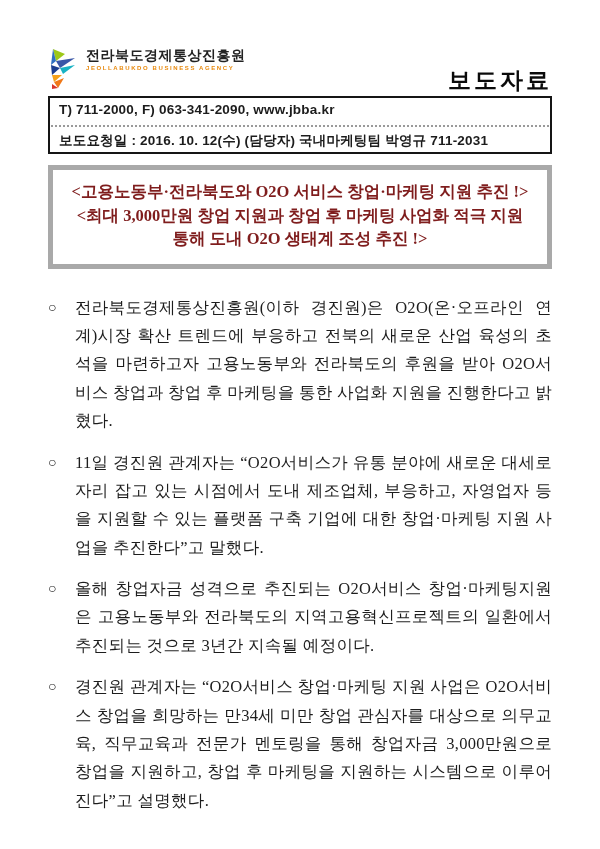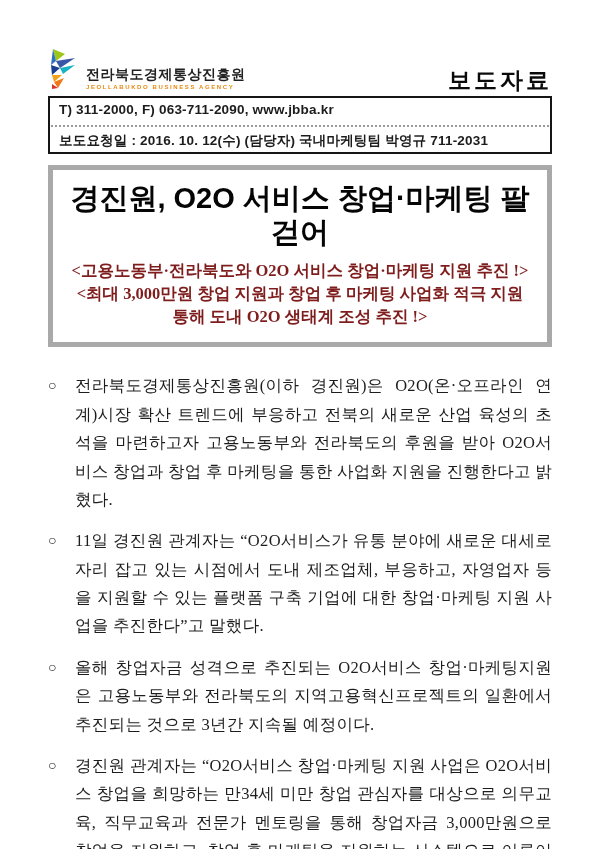--- a/index.html
+++ b/index.html
@@ -4,21 +4,21 @@
 <style>
   html,body{margin:0;padding:0;background:#e9e9e9;}
   .page{
     width:600px;height:849px;background:#ffffff;margin:0 auto;
     position:relative;box-sizing:border-box;
     font-family:"Liberation Sans",sans-serif;color:#111;
     padding:45px 48px 0 48px;overflow:hidden;
   }
   
   .masthead{display:flex;justify-content:space-between;align-items:flex-end;height:47px;}
-  .logo{display:flex;align-items:flex-end;gap:7px;margin-bottom:2px;}
+  .logo{display:flex;align-items:flex-start;gap:7px;margin-bottom:2px;}
   .logo svg{display:block;}
   .logo-text{line-height:1;}
   .logo-kr{font-size:14px;font-weight:bold;letter-spacing:0.5px;color:#222;}
   .logo-en{font-size:6px;font-weight:bold;letter-spacing:1.6px;color:#e88a0e;margin-top:3px;}
   .doc-type{font-size:23px;font-weight:900;letter-spacing:3px;color:#0a0a0a;line-height:1;}
   
   .info-box{border:2px solid #151515;margin-top:4px;font-weight:bold;font-size:13.5px;color:#1c1c1c;}
   .info-box .row{padding:3px 9px;letter-spacing:0.2px;line-height:1.35;}
   .info-box .row.first{padding-top:6px;}
   .info-box .row.second{padding-bottom:6px;}
@@ -55,27 +55,26 @@
       </span>
       <span class="logo-text">
         <div class="logo-kr">전라북도경제통상진흥원</div>
         <div class="logo-en">JEOLLABUKDO BUSINESS AGENCY</div>
       </span>
     </div>
     <div class="doc-type">보도자료</div>
   </div>
 
   <div class="info-box">
-    <div class="row second">T) 311-2000,  F) 063-711-2090, www.jbba.kr</div>
+    <div class="row second">T) 711-2000,  F) 063-341-2090, www.jbba.kr</div>
     <div class="dotted-divider"></div>
     <div class="row third">보도요청일 : 2016. 10. 12(수)   (담당자) 국내마케팅팀 박영규 711-2031</div>
   </div>
 
   <div class="headline-box">
-    <div class="headline-title">경진원, O2O 서비스 창업·마케팅 팔 걷어</div>
     <div class="headline-sub">&lt;고용노동부·전라북도와 O2O 서비스 창업·마케팅 지원 추진 !&gt;</div>
     <div class="headline-sub">&lt;최대 3,000만원 창업 지원과 창업 후 마케팅 사업화 적극 지원 통해 도내 O2O 생태계 조성 추진 !&gt;</div>
   </div>
 
   <div class="body-text">
     <div class="para">
       <span class="bullet">○</span>
       <span class="ptext">전라북도경제통상진흥원(이하 경진원)은 O2O(온·오프라인 연계)시장 확산 트렌드에 부응하고 전북의 새로운 산업 육성의 초석을 마련하고자 고용노동부와 전라북도의 후원을 받아 O2O서비스 창업과 창업 후 마케팅을 통한 사업화 지원을 진행한다고 밝혔다.</span>
     </div>
     <div class="para">

